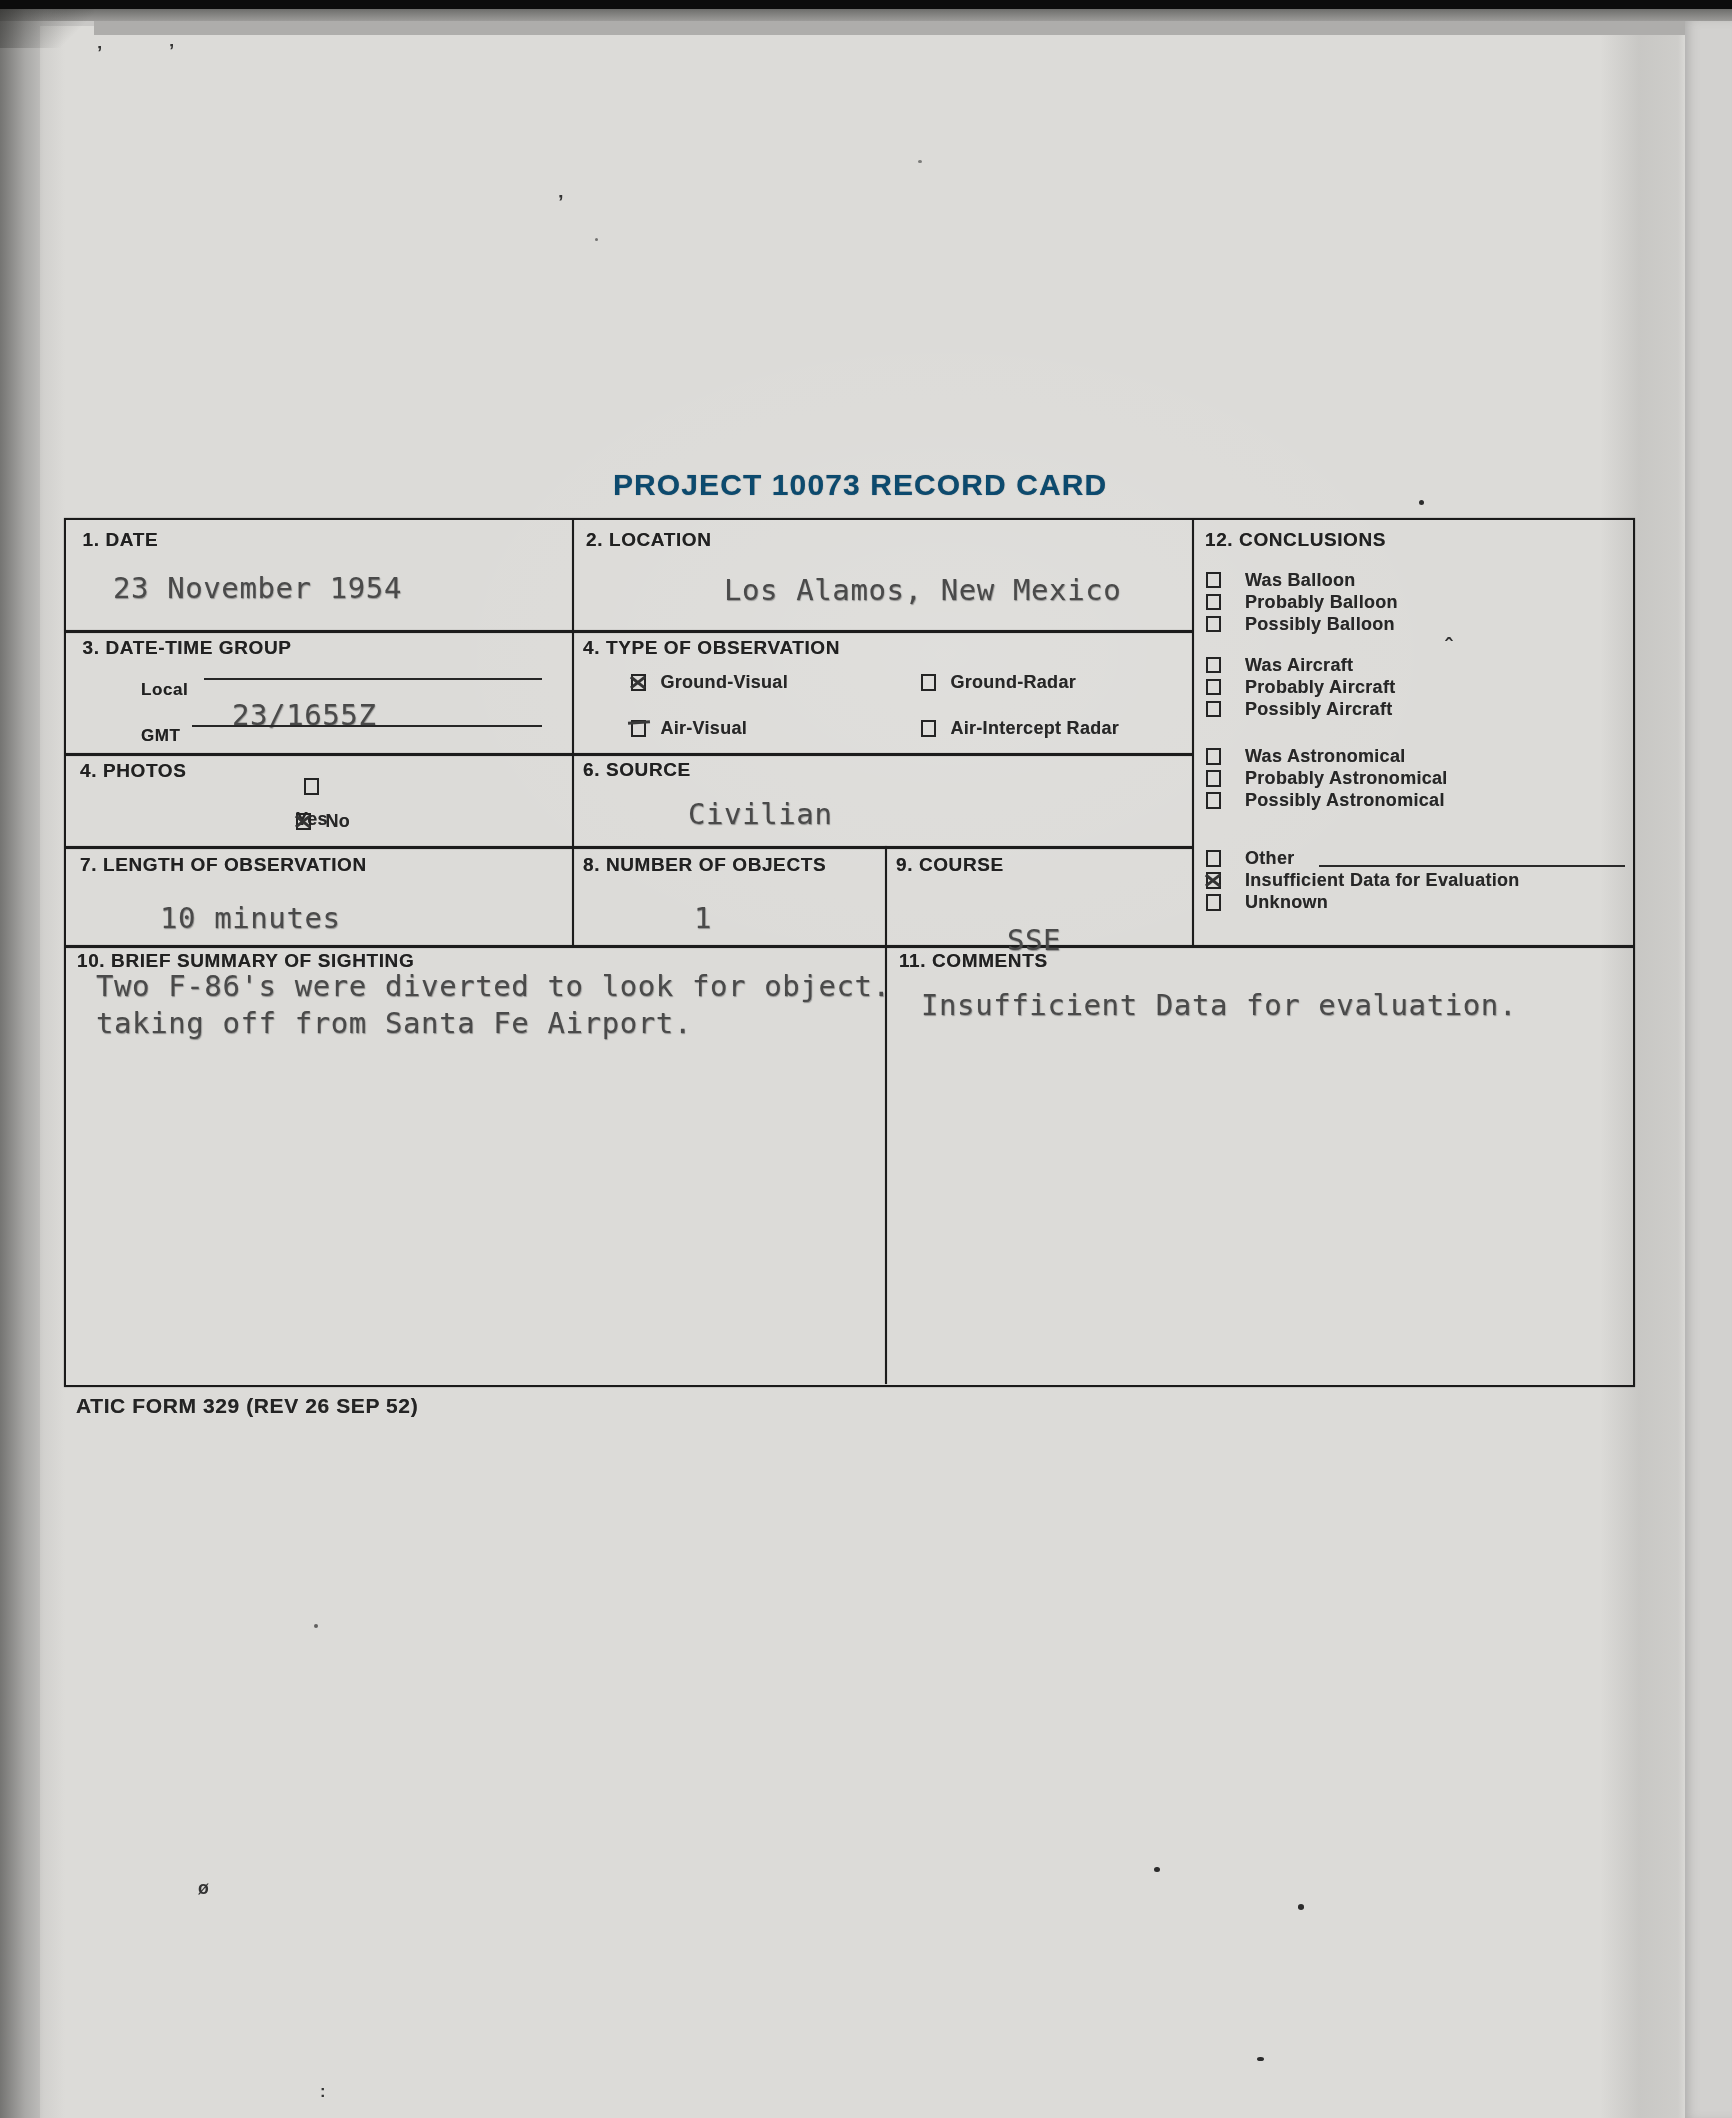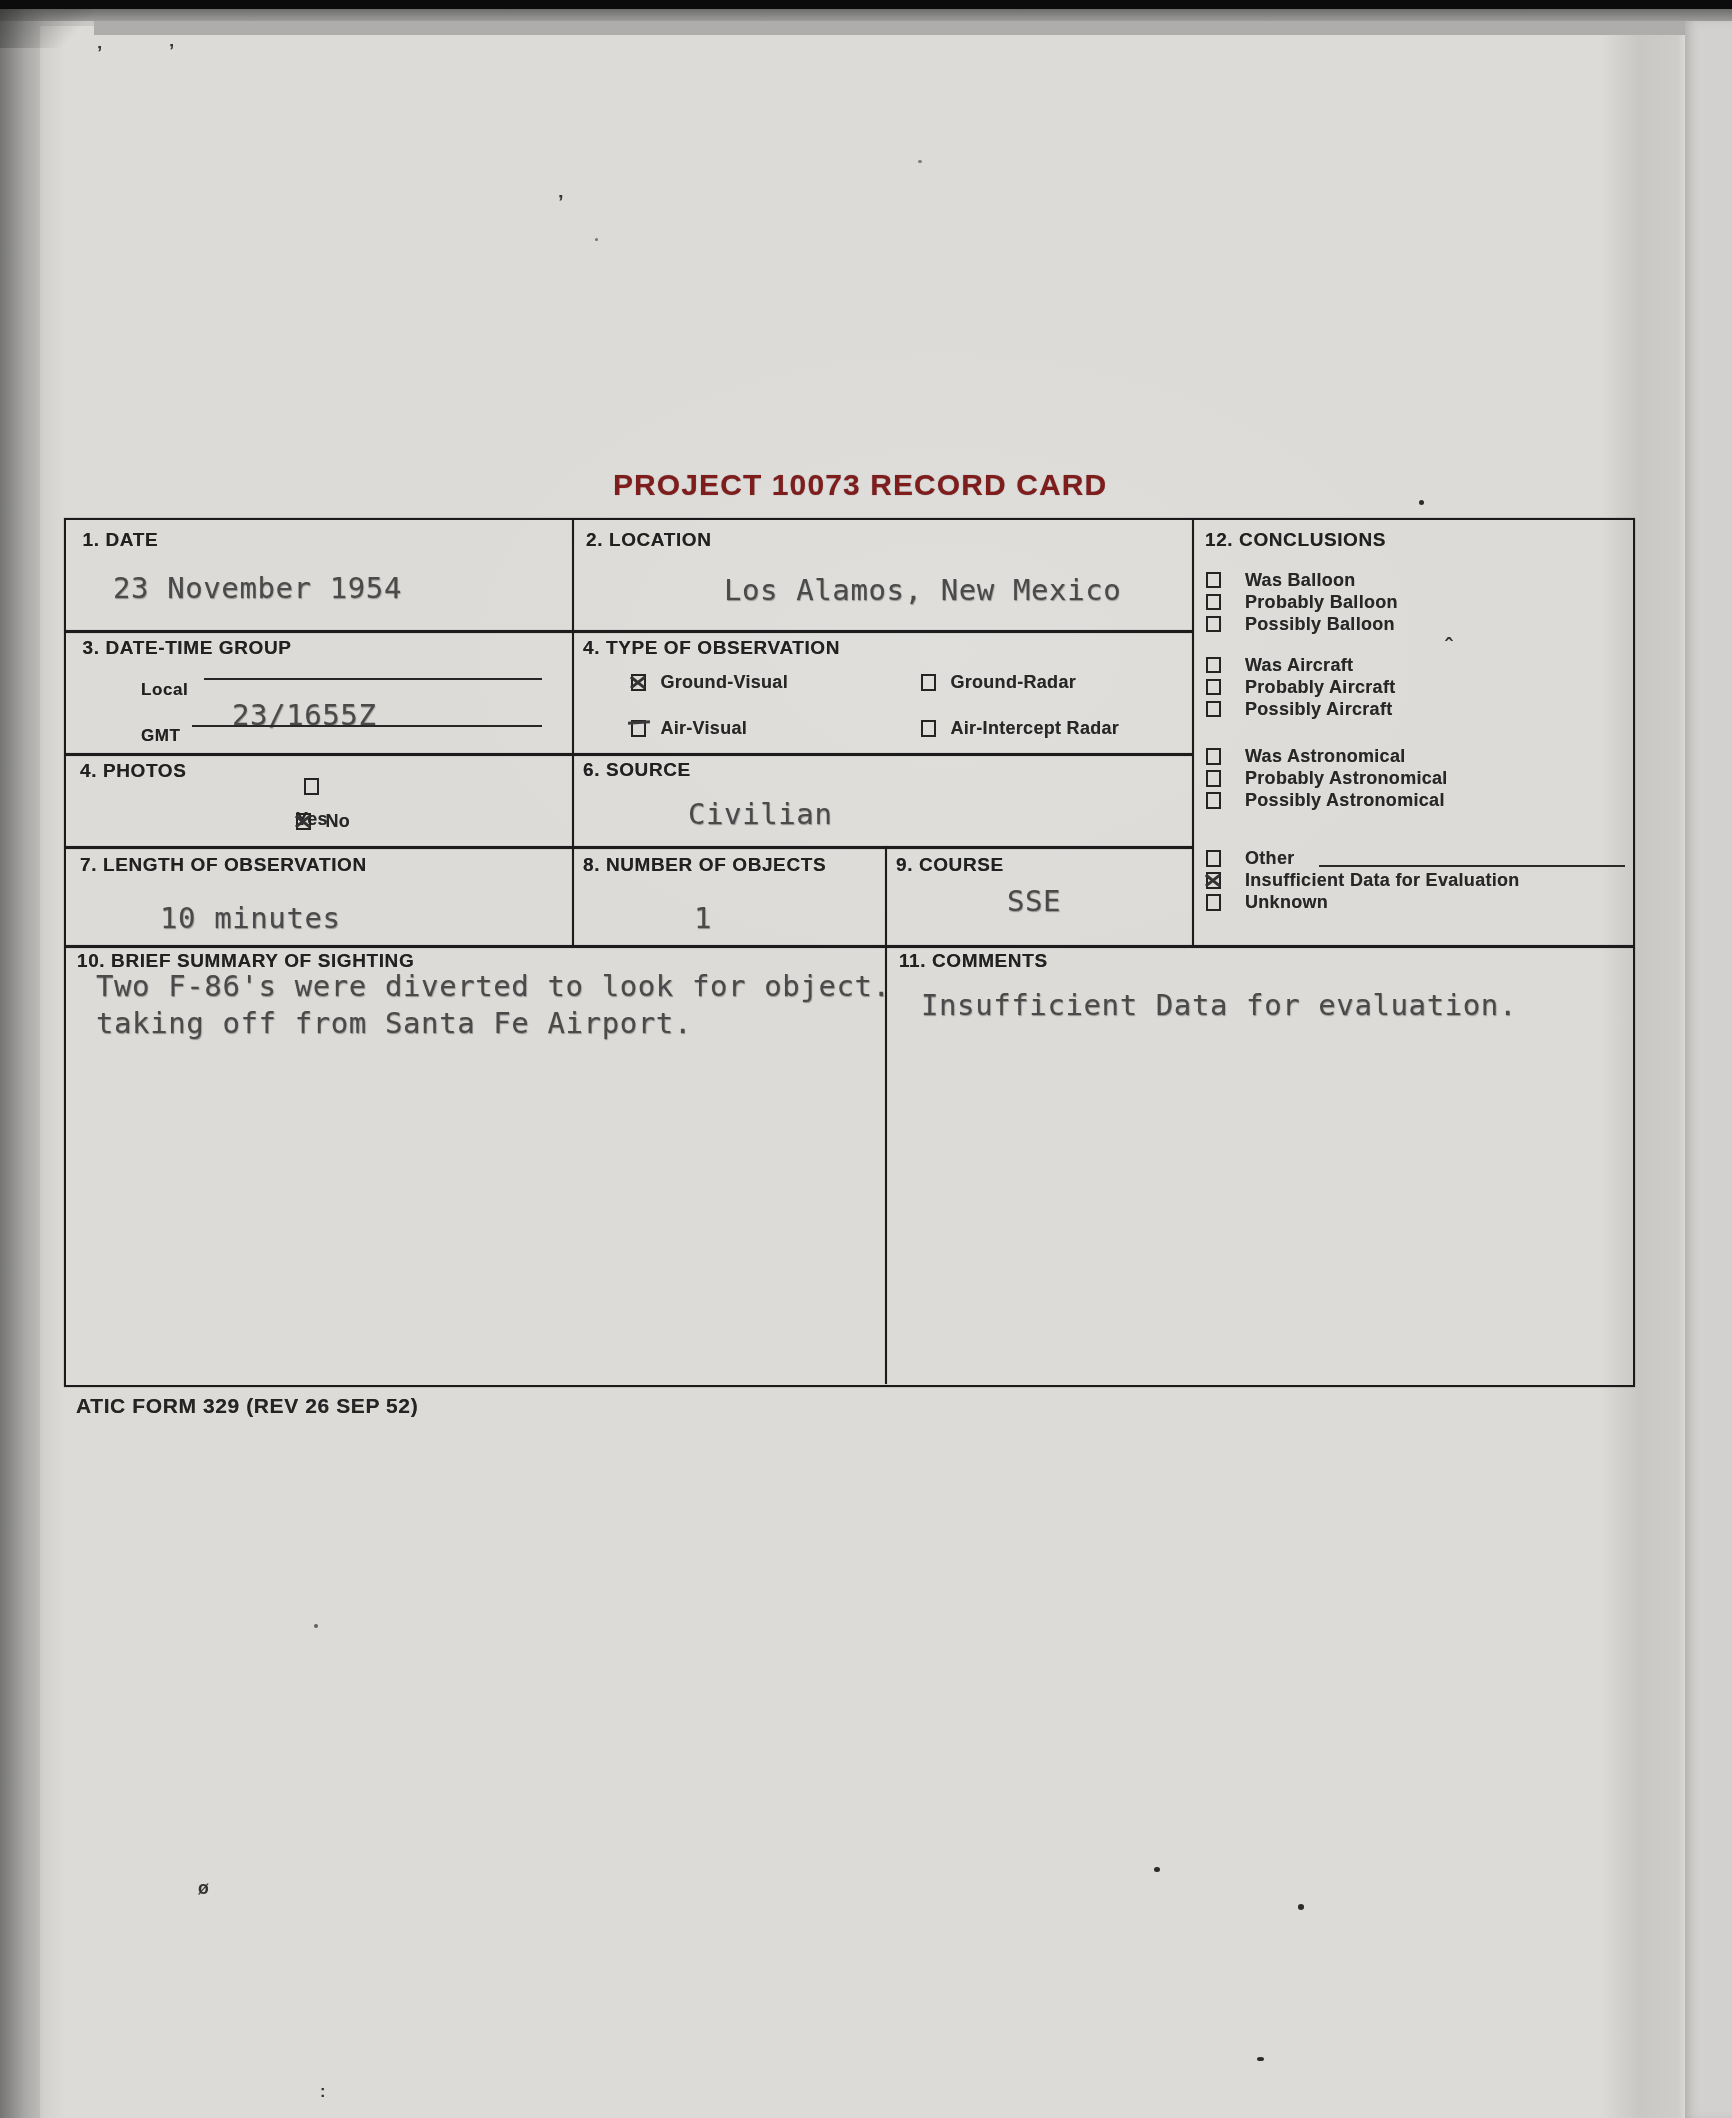--- a/index.html
+++ b/index.html
@@ -21,21 +21,21 @@
   .strip-top-band{position:absolute;left:94px;top:21px;width:1639px;height:14.4px;background:#aeadab;}
   .edge-left{position:absolute;left:0;top:8.9px;width:66px;height:2110px;
     background:linear-gradient(90deg, rgba(60,60,58,0.60), rgba(110,110,108,0.35) 25px, rgba(150,150,148,0.15) 44px, rgba(0,0,0,0) 65px);}
   .edge-right{position:absolute;right:0;top:21px;width:48px;height:2098px;background:#d2d1cf;
     box-shadow:inset 6.6px 0 12px -4.4px rgba(90,90,88,0.35);}
   .corner-tl{position:absolute;left:0;top:8.9px;width:94px;height:39px;background:linear-gradient(135deg, rgba(50,50,48,0.55), rgba(0,0,0,0) 75%);}
 
   
   .doc-title{
     position:absolute;left:613px;top:468px;width:509px;
-    font-size:30px;font-weight:700;letter-spacing:1.1px;color:#7f1d1d;
+    font-size:30px;font-weight:700;letter-spacing:1.1px;color:#0c4a6e;
     text-shadow:0 0 1.1px rgba(20,20,20,0.45);white-space:nowrap;
   }
   .card{
     position:absolute;left:64px;top:518px;width:1567px;height:865px;
     border:2.8px solid #1a1a1a;box-sizing:content-box;
     box-shadow:0 0 1.1px rgba(0,0,0,.5);
   }
   .rule{position:absolute;background:#1c1c1c;box-shadow:0 0 1.1px rgba(30,30,30,.6);}
   .rule.h{height:2.8px;}
   .rule.v{width:2.2px;}
@@ -149,21 +149,21 @@
   <div class="lbl" style="left:517px;top:239px;text-align:right;">6. SOURCE</div>
   <div class="typed" style="left:622px;top:277px;">Civilian</div>
 
   <div class="lbl" style="left:14px;top:334px;">7. LENGTH OF OBSERVATION</div>
   <div class="typed" style="left:94px;top:381px;">10 minutes</div>
 
   <div class="lbl" style="left:517px;top:334px;">8. NUMBER OF OBJECTS</div>
   <div class="typed" style="left:628px;top:381px;">1</div>
 
   <div class="lbl" style="left:830px;top:334px;">9. COURSE</div>
-  <div class="typed" style="left:941px;top:364px;">SSE</div>
+  <div class="typed" style="left:941px;top:403px;">SSE</div>
 
   <div class="lbl" style="left:1139px;top:8.9px;">12. CONCLUSIONS</div>
   <div class="concl-list">
     <div class="concl-item">
       <span class="cb"></span>
       <span class="cblbl">Was Balloon</span>
     </div>
     <div class="concl-item">
       <span class="cb"></span>
       <span class="cblbl">Probably Balloon</span>

